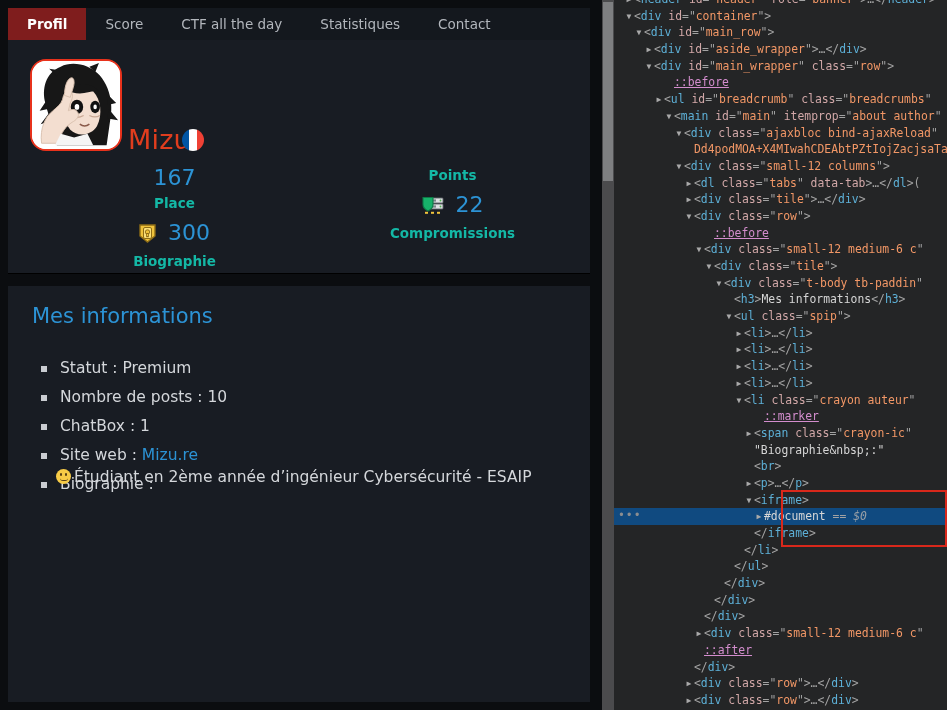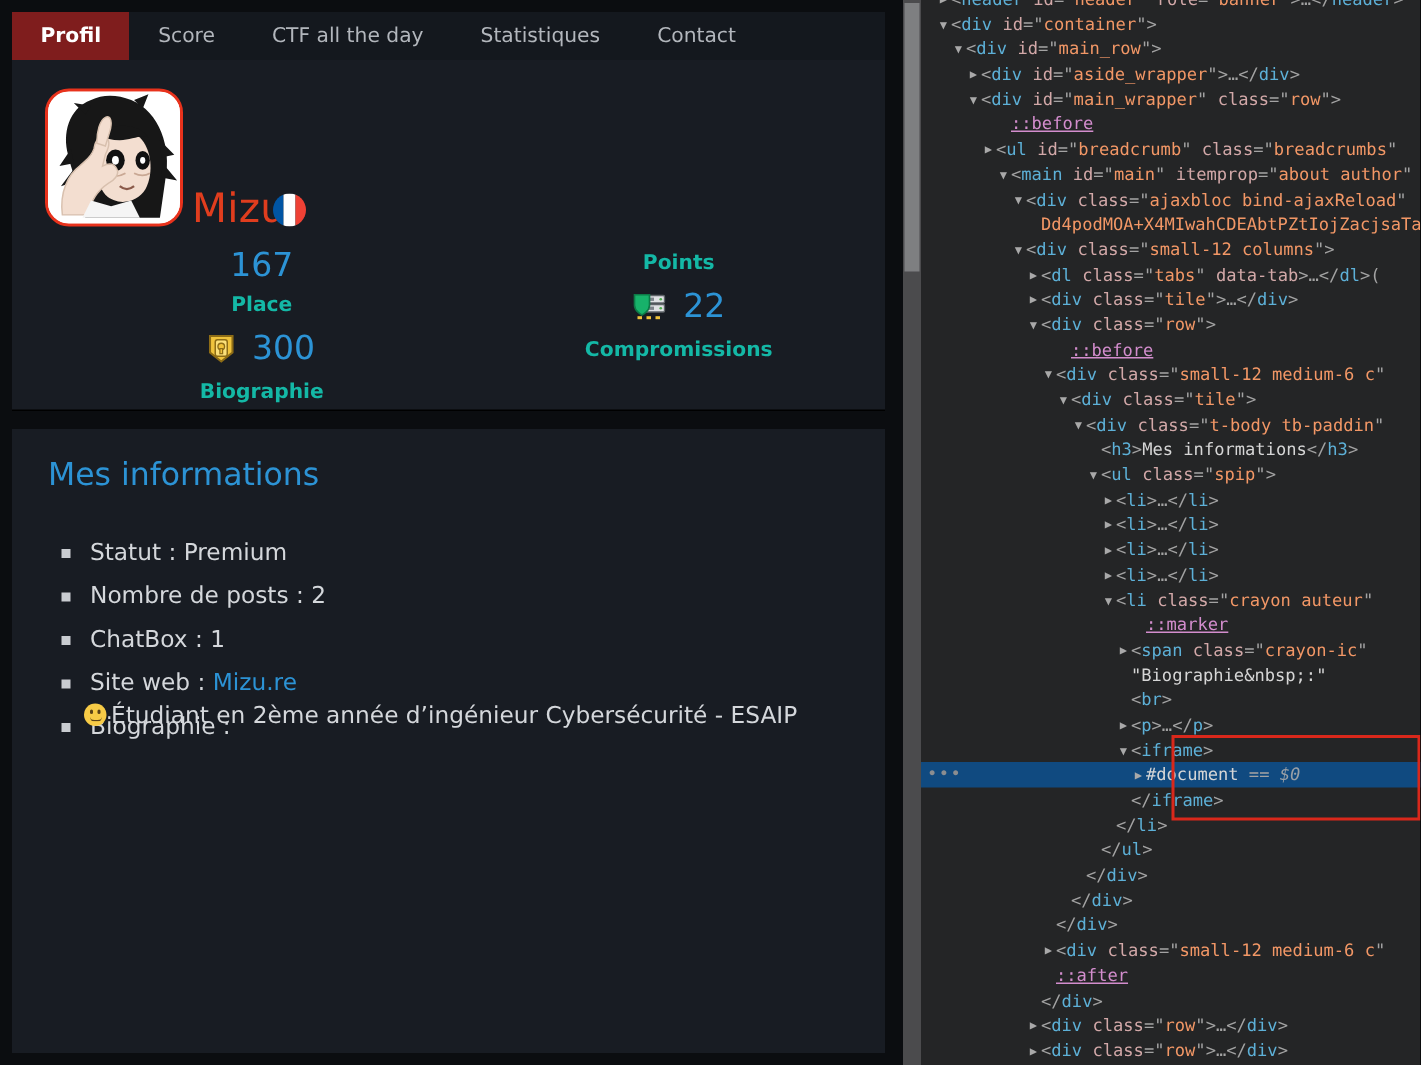--- a/index.html
+++ b/index.html
@@ -333,21 +333,21 @@
           <span>22</span>
         </div>
         <div class="stat-label">Compromissions</div>
       </div>
     </div>
 
     <div id="info-tile">
       <h3 id="info-title">Mes informations</h3>
       <ul id="info-list">
           <li><span>Statut : Premium</span></li>
-          <li><span>Nombre de posts : 2</span></li>
+          <li><span>Nombre de posts : 10</span></li>
           <li><span>ChatBox : 1</span></li>
           <li><span>Site web : </span><a href="#">Mizu.re</a></li>
           <li><span>Biographie :</span></li>
         </ul>
       <div id="bio-text">
         <span class="emoji-smile"><i></i></span><span>Étudiant en 2ème année d’ingénieur Cybersécurité - ESAIP</span>
       </div>
 
     </div>
   </div>

